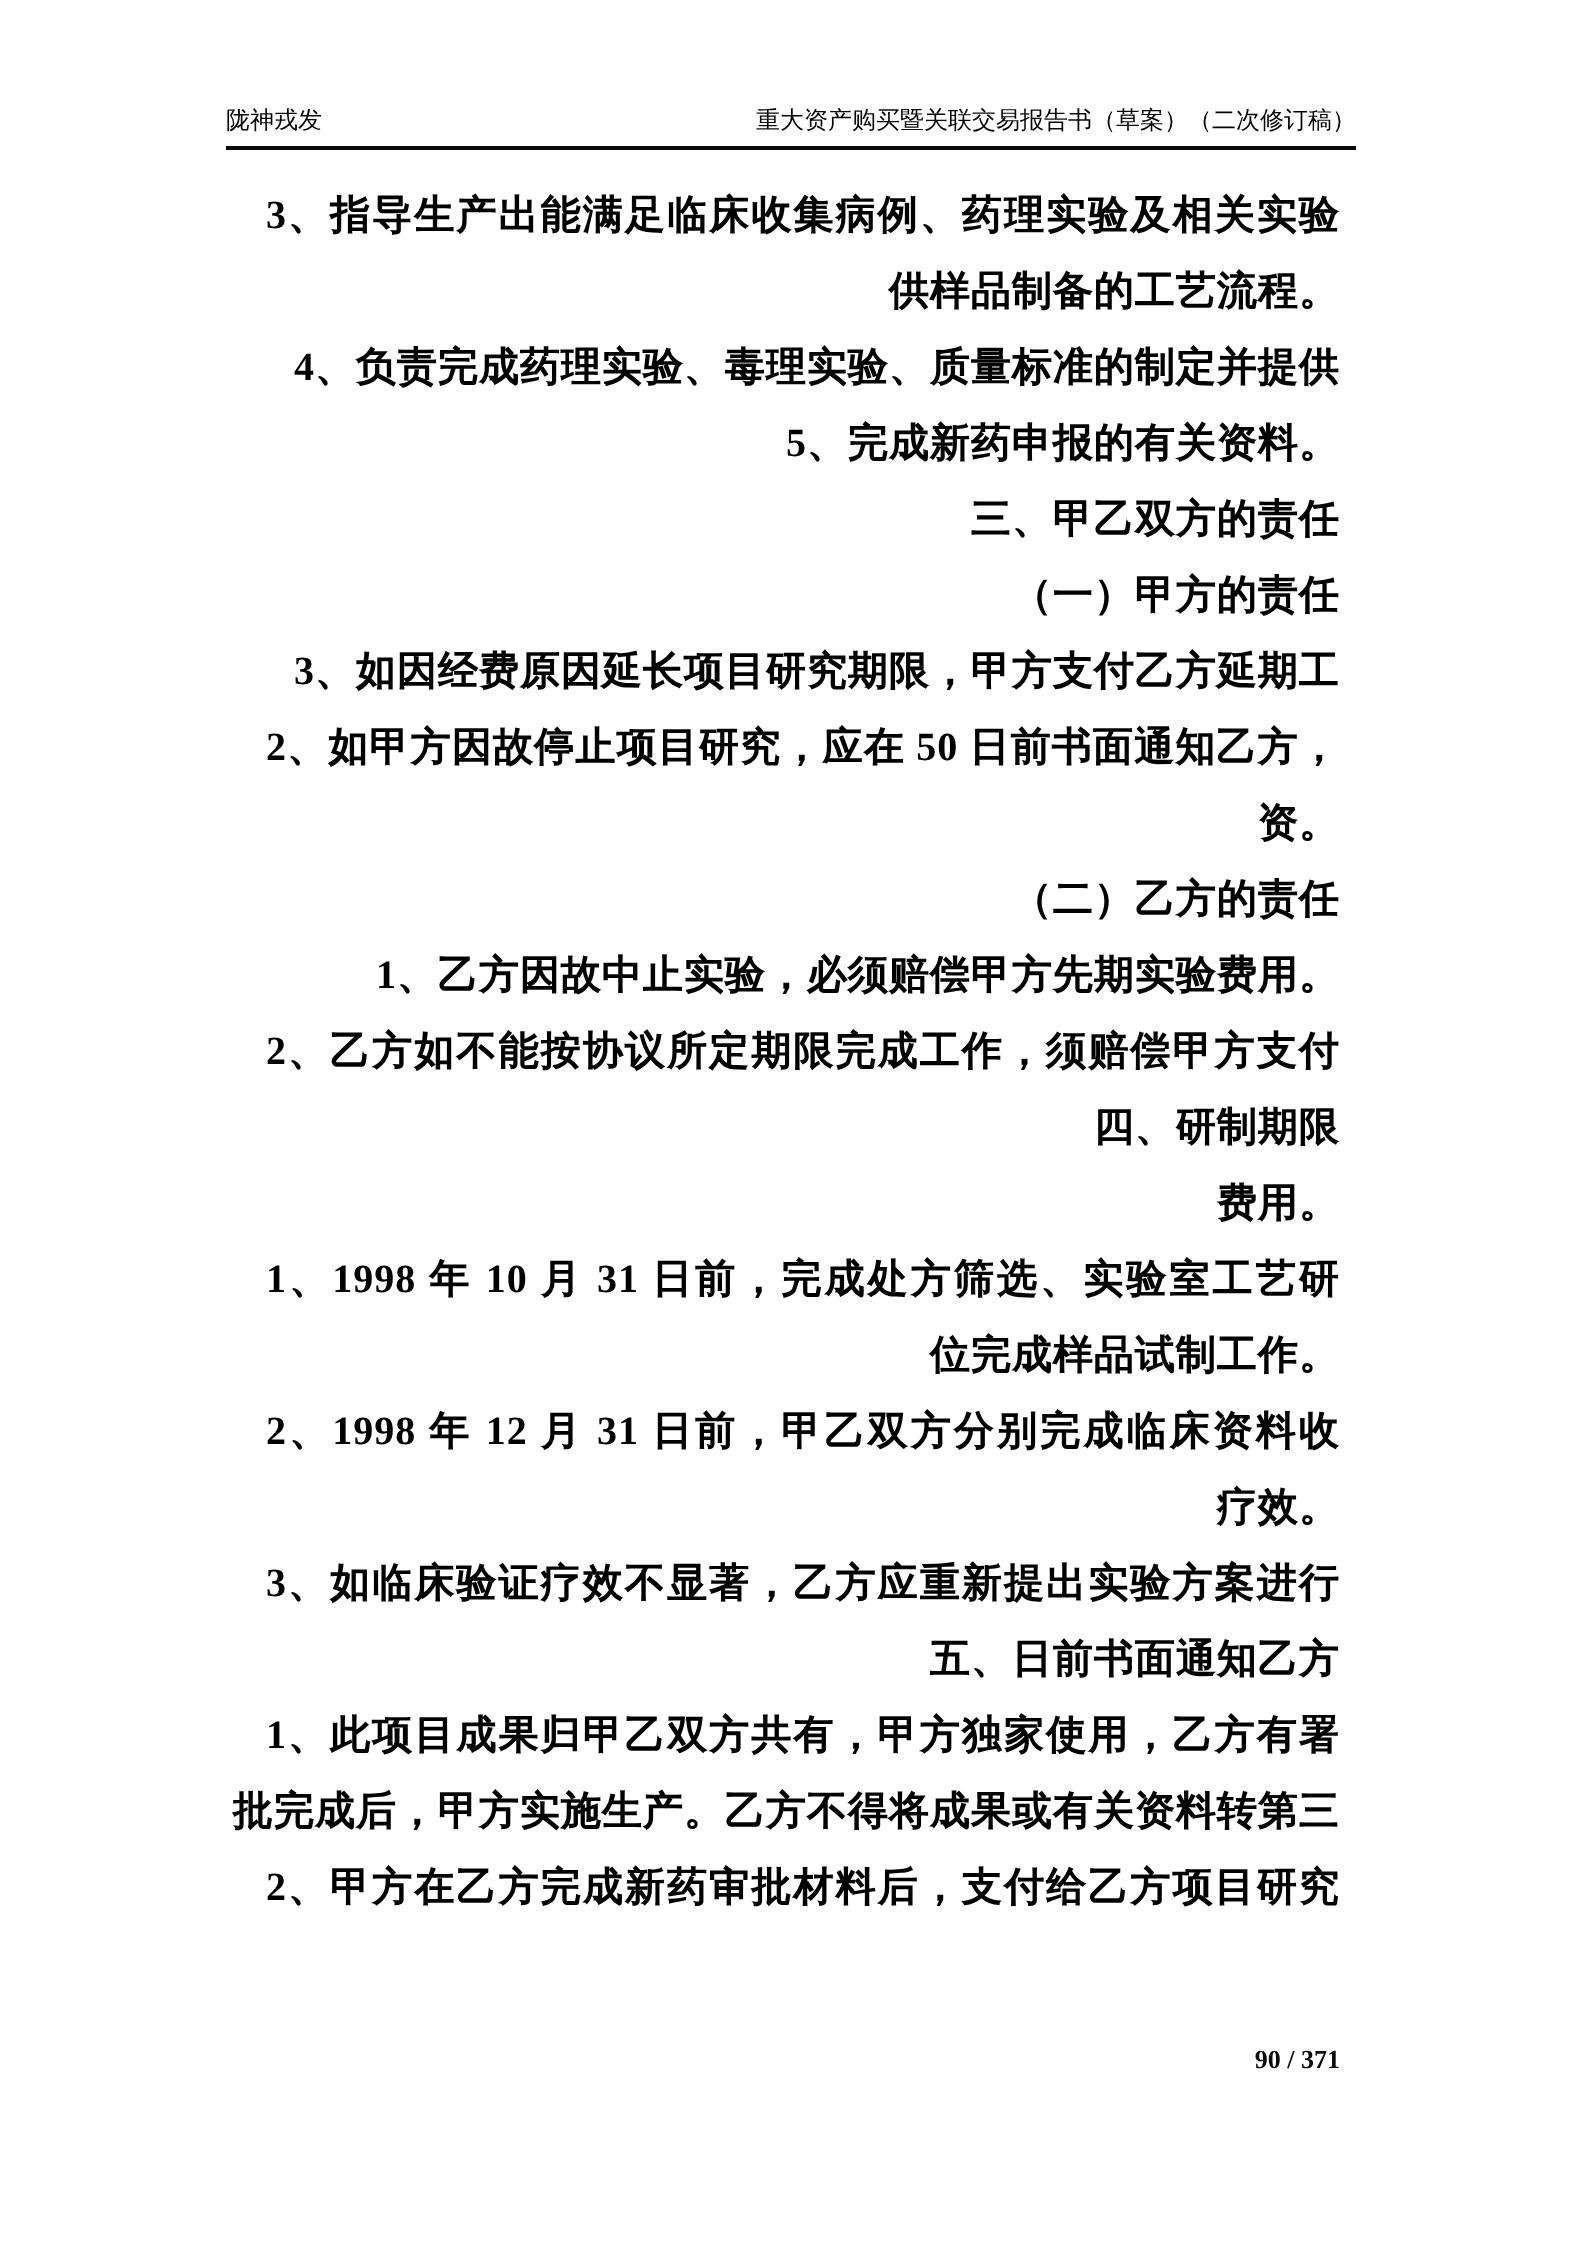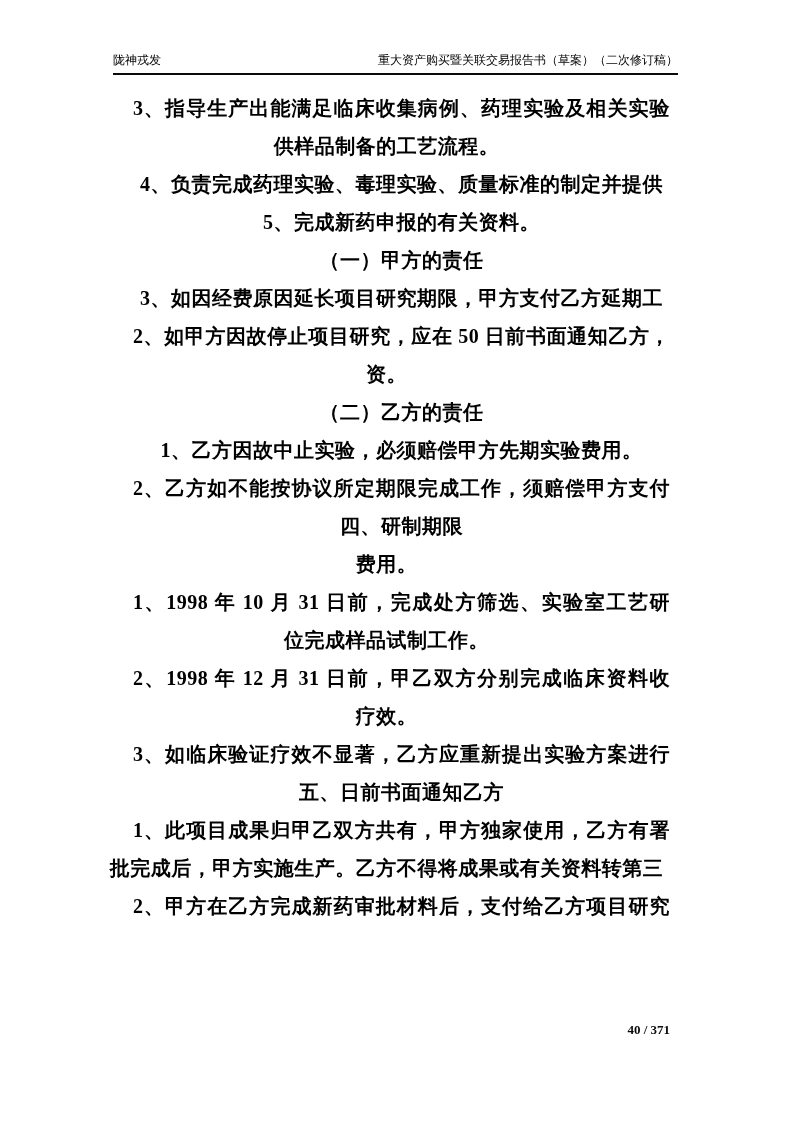--- a/index.html
+++ b/index.html
@@ -39,21 +39,21 @@
     width: 567px;
     font-family: "Liberation Serif", "DejaVu Serif", serif;
     font-weight: 700;
     font-size: 20px;
     color: #000000;
   }
   .doc-body .line {
     height: 38px;
     line-height: 38px;
     overflow: hidden;
-    text-align: center;
+    text-align: right;
     letter-spacing: 0.5px;
   }
   .doc-body .line.indent {
     padding-left: 30px;
   }
   .doc-body .line.full {
     text-align: justify;
     text-align-last: justify;
     word-break: break-all;
   }
@@ -79,20 +79,21 @@
   <div class="header">
     <span>陇神戎发</span>
     <span>重大资产购买暨关联交易报告书（草案）（二次修订稿）</span>
   </div>
 
   <div class="doc-body">
       <div class="line indent full">3、指导生产出能满足临床收集病例、药理实验及相关实验所需样品，提</div>
       <div class="line">供样品制备的工艺流程。</div>
       <div class="line indent">4、负责完成药理实验、毒理实验、质量标准的制定并提供报告。</div>
       <div class="line indent">5、完成新药申报的有关资料。</div>
+      <div class="line indent">三、甲乙双方的责任</div>
       <div class="line indent">（一）甲方的责任</div>
       <div class="line indent">3、如因经费原因延长项目研究期限，甲方支付乙方延期工资。</div>
       <div class="line indent full">2、如甲方因故停止项目研究，应在 50 日前书面通知乙方，并付清当月工</div>
       <div class="line">资。</div>
       <div class="line indent">（二）乙方的责任</div>
       <div class="line indent">1、乙方因故中止实验，必须赔偿甲方先期实验费用。</div>
       <div class="line indent full">2、乙方如不能按协议所定期限完成工作，须赔偿甲方支付工资总额 40%的</div>
       <div class="line indent">四、研制期限</div>
       <div class="line">费用。</div>
       <div class="line indent full">1、1998 年 10 月 31 日前，完成处方筛选、实验室工艺研究，并在甲方单</div>
@@ -100,16 +101,16 @@
       <div class="line indent full">2、1998 年 12 月 31 日前，甲乙双方分别完成临床资料收集、以验证临床</div>
       <div class="line">疗效。</div>
       <div class="line indent full">3、如临床验证疗效不显著，乙方应重新提出实验方案进行研制，研制期</div>
       <div class="line indent">五、日前书面通知乙方</div>
       <div class="line indent full">1、此项目成果归甲乙双方共有，甲方独家使用，乙方有署名权，新药审</div>
       <div class="line">批完成后，甲方实施生产。乙方不得将成果或有关资料转第三方使用。</div>
       <div class="line indent full">2、甲方在乙方完成新药审批材料后，支付给乙方项目研究费伍万元；甲</div>
     </div>
 
   <div class="footer">
-    <span>40 / 371</span>
+    <span>90 / 371</span>
   </div>
 
 </div>
 
 </body></html>

